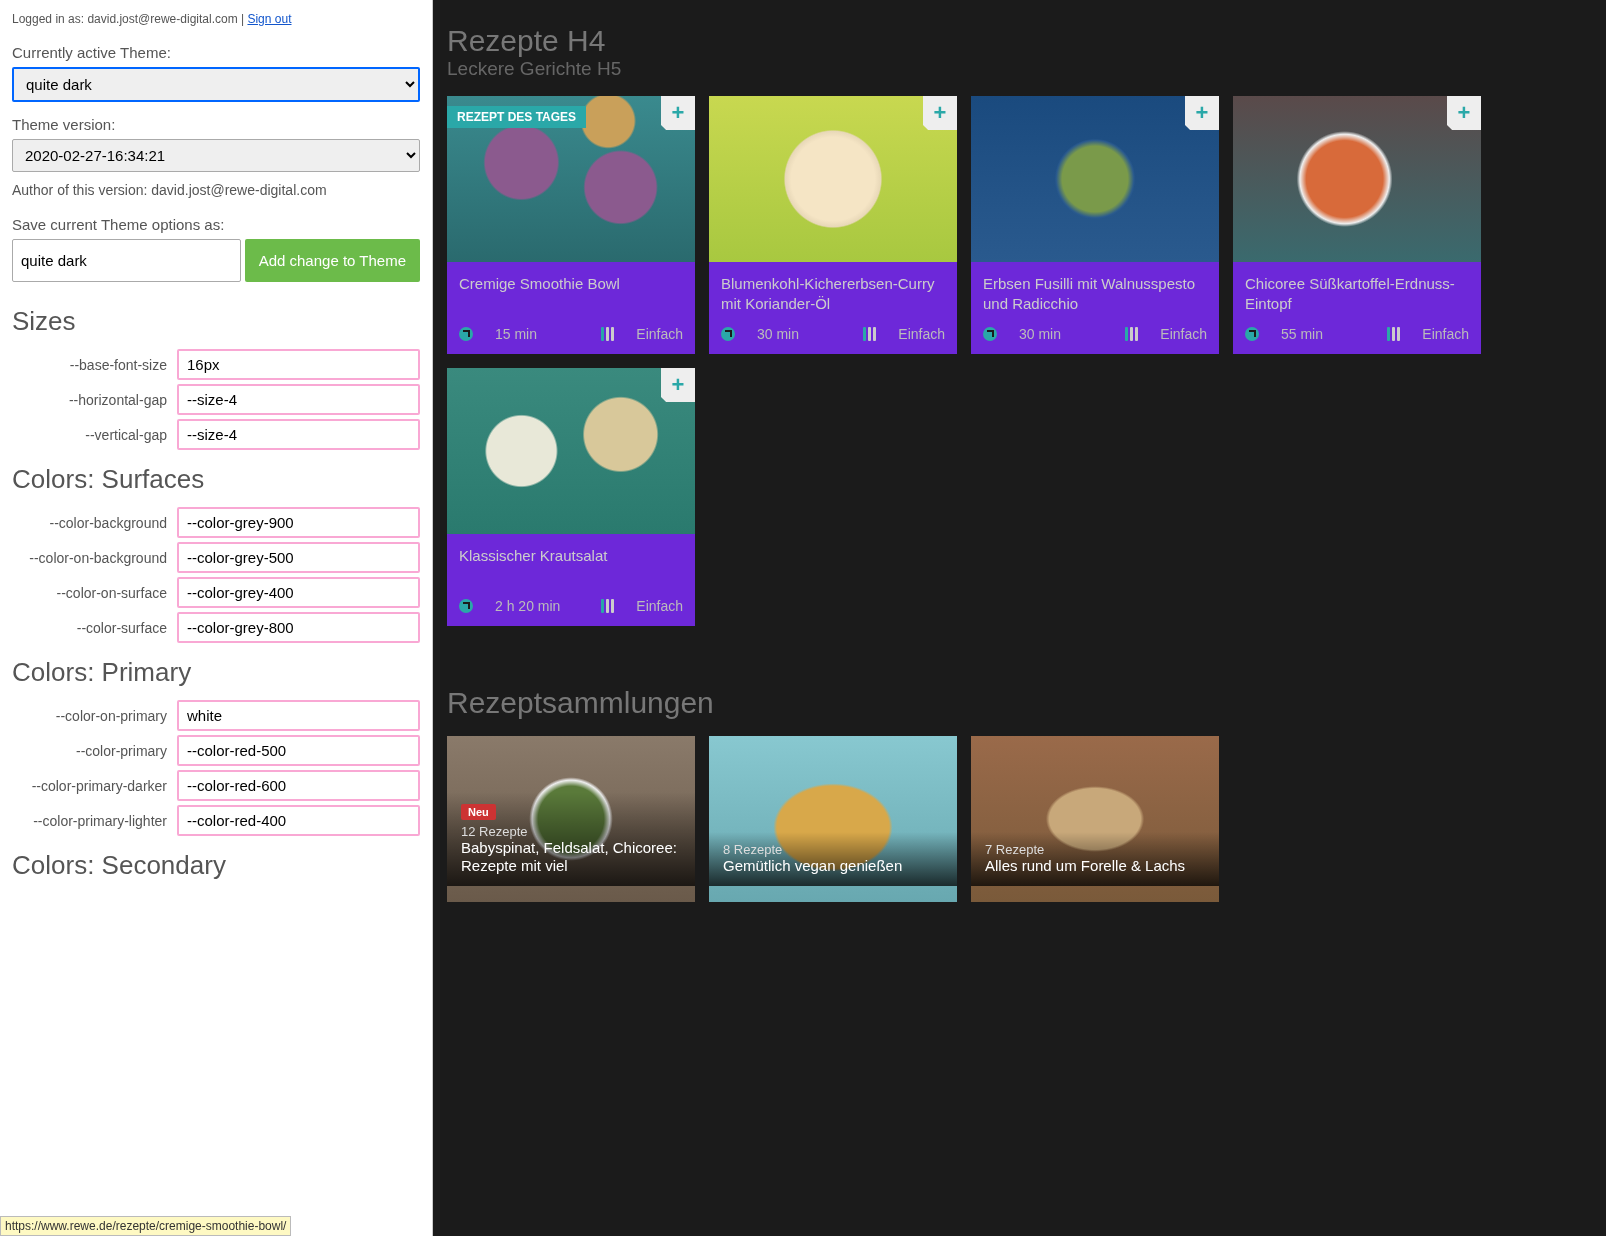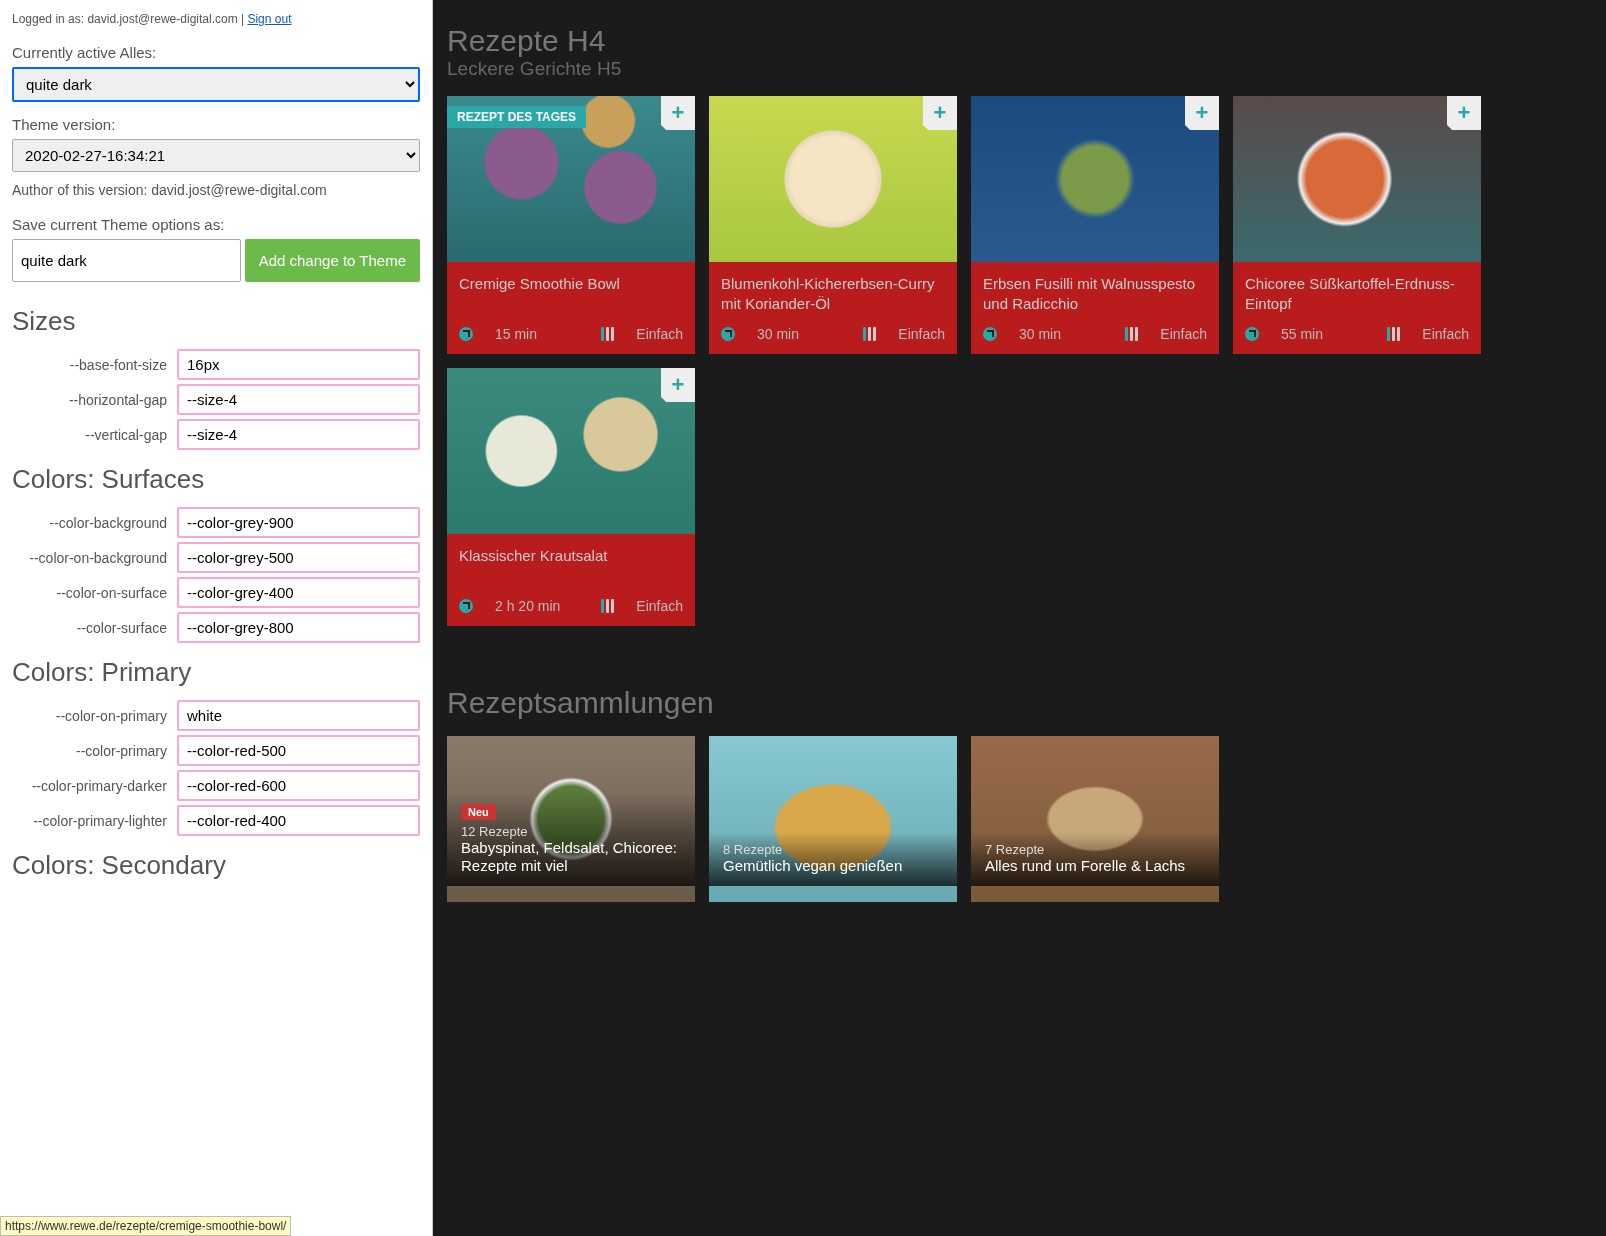--- a/index.html
+++ b/index.html
@@ -17,21 +17,21 @@
 .save-row input { flex: 1; font-size: 15px; padding: 7px 8px; border: 1px solid #aaa; border-radius: 2px; }
 .save-row button { background: #6cbb4a; color: #fff; border: none; padding: 13px 14px; font-size: 15px; border-radius: 2px; cursor: pointer; }
 .section-head { font-size: 26px; color: #555; font-weight: 400; margin: 14px 0 12px; }
 .prop-row { display: flex; align-items: center; margin-bottom: 4px; }
 .prop-row label { width: 165px; text-align: right; font-size: 14px; color: #555; padding-right: 10px; }
 .prop-row input { flex: 1; font-size: 15px; padding: 5px 8px; border: 2px solid #f9a8d4; border-radius: 2px; }
 .preview { flex: 1; background: #1b1b1b; overflow-y: auto; padding: 24px 14px 0 14px; color: #888; }
 .preview h4 { font-size: 30px; font-weight: 500; color: #777; }
 .preview h5 { font-size: 19px; font-weight: 400; color: #666; margin-bottom: 16px; }
 .cards { display: flex; flex-wrap: wrap; gap: 14px; }
-.card { width: 248px; background: #b91c1c; position: relative; }
+.card { width: 248px; background: #6d28d9; position: relative; }
 .card-img { width: 100%; height: 166px; position: relative; display: flex; align-items: center; justify-content: center; }
 .card-add { position: absolute; top: 0; right: 0; width: 34px; height: 34px; background: #eee; display: flex; align-items: center; justify-content: center; color: #2aa8a8; font-size: 22px; font-weight: bold; cursor: pointer; clip-path: polygon(0 0, 100% 0, 100% 100%, 15% 100%, 0 85%); }
 .card-badge { position: absolute; top: 10px; left: 0; background: #2aa8a8; color: #fff; font-size: 12px; font-weight: 600; padding: 4px 10px; }
 .card-body { padding: 12px 12px 12px; }
 .card-title { color: #ccc; font-size: 15px; line-height: 1.35; min-height: 42px; }
 .card-meta { display: flex; justify-content: space-between; align-items: center; margin-top: 10px; font-size: 14px; color: #bbb; }
 .meta-left, .meta-right { display: flex; align-items: center; gap: 22px; }
 .clock-icon { width: 14px; height: 14px; border-radius: 50%; background: #2aa8a8; position: relative; }
 .clock-icon::after { content: ""; position: absolute; width: 5px; height: 5px; border-top: 2px solid #1b1b1b; border-right: 2px solid #1b1b1b; top: 3px; left: 4px; }
 .forks { display: flex; gap: 2px; }
@@ -60,21 +60,21 @@
 .coll-c { background: radial-gradient(ellipse at 50% 50%, #c8a87a 26%, transparent 28%), linear-gradient(#9a6a4a, #7a5a3a); }
 </style>
 </head>
 <body>
 
 <div class="sidebar">
   <div class="login-line">
     <span>Logged in as: </span><span>david.jost@rewe-digital.com</span><span> | </span><a href="#">Sign out</a>
   </div>
 
-  <div class="field-label">Currently active Alles:</div>
+  <div class="field-label">Currently active Theme:</div>
   <select class="field-select theme-select">
     <option>quite dark</option>
   </select>
 
   <div class="field-label">Theme version:</div>
   <select class="field-select">
     <option>2020-02-27-16:34:21</option>
   </select>
 
   <div class="author-line">

